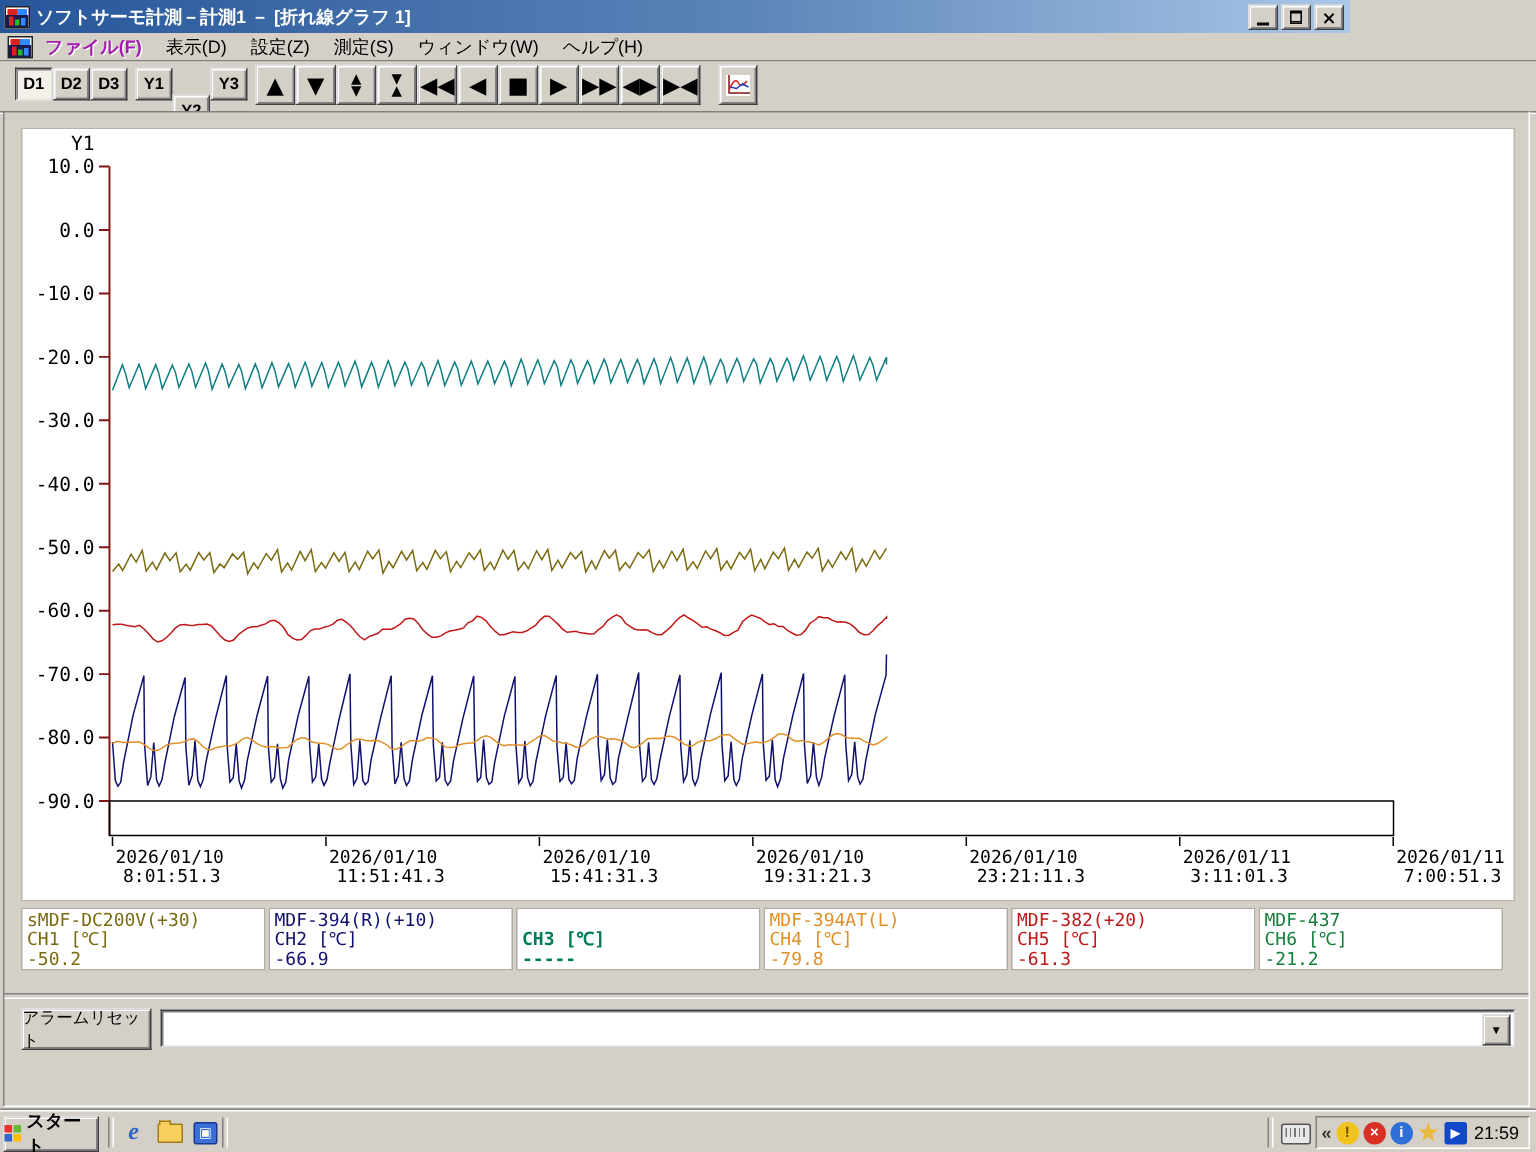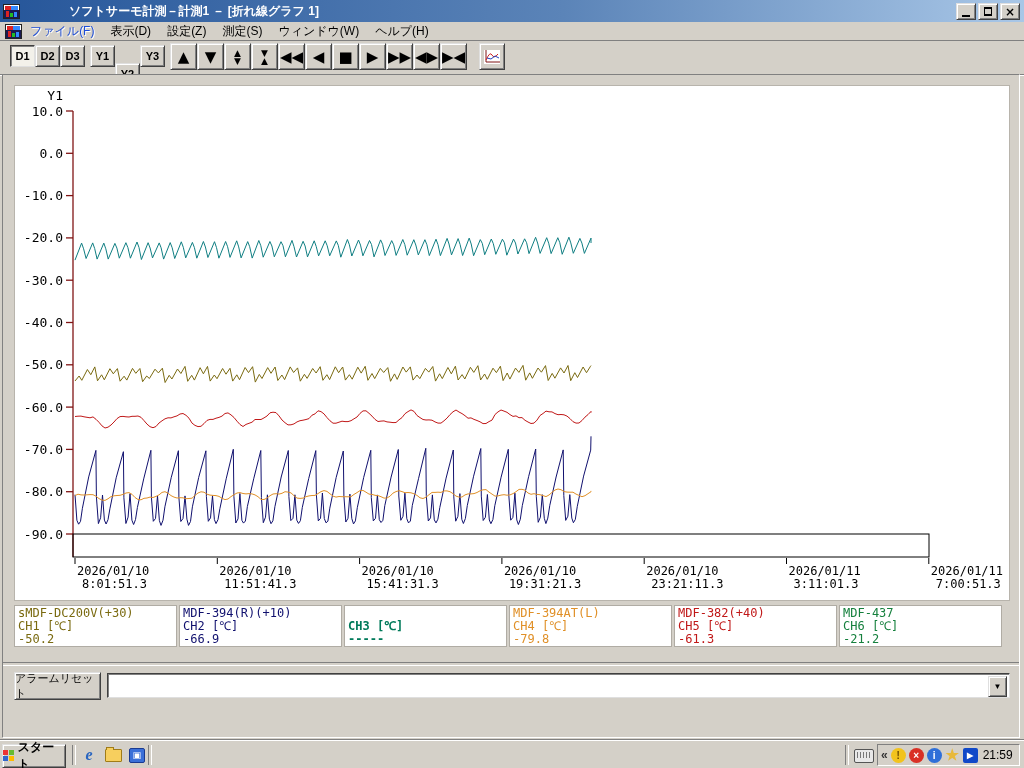--- a/index.html
+++ b/index.html
@@ -7,23 +7,23 @@
           font-family:"Liberation Sans",sans-serif;font-size:12px;color:#000;}
   
   .raised{background:#d4d0c8;border:1px solid;border-color:#dfdfdf #404040 #404040 #dfdfdf;
           box-shadow:inset 1px 1px 0 #fff, inset -1px -1px 0 #808080;}
   .sunkenBtn{background:#f3f1ea;border:1px solid;border-color:#404040 #dfdfdf #dfdfdf #404040;
           box-shadow:inset 1px 1px 0 #808080;}
   .sunkenPanel{border:1px solid;border-color:#808080 #fff #fff #808080;}
   .field{background:#fff;border:1px solid;border-color:#404040 #dfdfdf #dfdfdf #404040;
          box-shadow:inset 1px 1px 0 #808080, inset -1px -1px 0 #fff;}
   
-  .titlebar{position:absolute;left:0;top:0;width:1024px;height:22px;
+  .titlebar{position:absolute;left:0;top:0;width:900px;height:22px;
             background:linear-gradient(to right,#26569a 0%,#5b84b8 55%,#a9c7e7 100%);
-            display:flex;align-items:center;padding-left:3px;box-sizing:border-box;gap:45px;}
+            display:flex;align-items:center;padding-left:3px;box-sizing:border-box;}
   .title-text{color:#fff;font-weight:bold;font-size:12px;margin-left:4px;white-space:nowrap;}
   .appicon{width:17px;height:15px;display:inline-block;position:relative;background:#fff;
            border:1px solid #222;box-sizing:border-box;overflow:hidden;}
   .appicon .bars{position:absolute;left:0;bottom:0;width:100%;height:8px;background:#1a1a50;}
   .appicon .bars i{position:absolute;bottom:1px;width:3px;}
   .appicon .b1{left:2px;height:6px;background:#d22;}
   .appicon .b2{left:6px;height:4px;background:#2b2;}
   .appicon .b3{left:10px;height:5px;background:#38f;}
   .appicon .zig{position:absolute;left:1px;top:1px;width:13px;height:4px;
            background:linear-gradient(90deg,#d22 50%,#38f 50%);}
@@ -33,21 +33,21 @@
   .g-min{width:8px;height:2px;background:#000;margin-top:8px;}
   .g-rest{width:8px;height:7px;position:relative;}
   .g-rest:before{content:"";position:absolute;right:0;top:0;width:6px;height:5px;border:1px solid #000;border-top-width:2px;}
   .g-rest:after{content:"";position:absolute;left:0;bottom:0;width:6px;height:5px;border:1px solid #000;border-top-width:2px;background:#d4d0c8;}
   .g-close{font-weight:bold;font-size:12px;line-height:10px;font-family:"DejaVu Sans",sans-serif;}
   
   .menubar{position:absolute;left:0;top:22px;width:1024px;height:18px;background:#d4d0c8;
            display:flex;align-items:center;border-bottom:1px solid #808080;box-shadow:0 1px 0 #fff;}
   .menubar .appicon{margin-left:5px;}
   .menu-item{padding:1px 8px;white-space:nowrap;}
-  .menu-item.disabled{color:#1d4ed8;text-shadow:1px 1px 0 #fff;}
+  .menu-item.disabled{color:#a21caf;text-shadow:1px 1px 0 #fff;font-weight:bold;}
   
   .toolbar{position:absolute;left:0;top:41px;width:1024px;height:33px;background:#d4d0c8;
            border-bottom:1px solid #808080;box-shadow:0 1px 0 #fff;}
   .tbtn{position:absolute;top:45px;width:25px;height:22px;display:flex;align-items:center;
         justify-content:center;font-size:11px;font-weight:bold;cursor:default;box-sizing:border-box;}
   .tbtn.nav{top:43px;width:27px;height:27px;font-weight:normal;font-size:15px;
             font-family:"DejaVu Sans",sans-serif;}
   .tbtn.stacked{flex-direction:column;}
   .tbtn.stacked span{font-size:9px;line-height:8px;}
   
@@ -283,21 +283,21 @@
         <div class="lg-line"></div>
         <div class="lg-line"><span>CH3</span> <span>[℃]</span></div>
         <div class="lg-line">-----</div>
       </div>
       <div class="lg-cell" style="color: rgb(224, 144, 40);">
         <div class="lg-line">MDF-394AT(L)</div>
         <div class="lg-line"><span>CH4</span> <span>[℃]</span></div>
         <div class="lg-line">-79.8</div>
       </div>
       <div class="lg-cell" style="color: rgb(192, 24, 24);">
-        <div class="lg-line">MDF-382(+40)</div>
+        <div class="lg-line">MDF-382(+20)</div>
         <div class="lg-line"><span>CH5</span> <span>[℃]</span></div>
         <div class="lg-line">-61.3</div>
       </div>
       <div class="lg-cell" style="color: #15803d;">
         <div class="lg-line">MDF-437</div>
         <div class="lg-line"><span>CH6</span> <span>[℃]</span></div>
         <div class="lg-line">-21.2</div>
       </div>
     </div>
 

